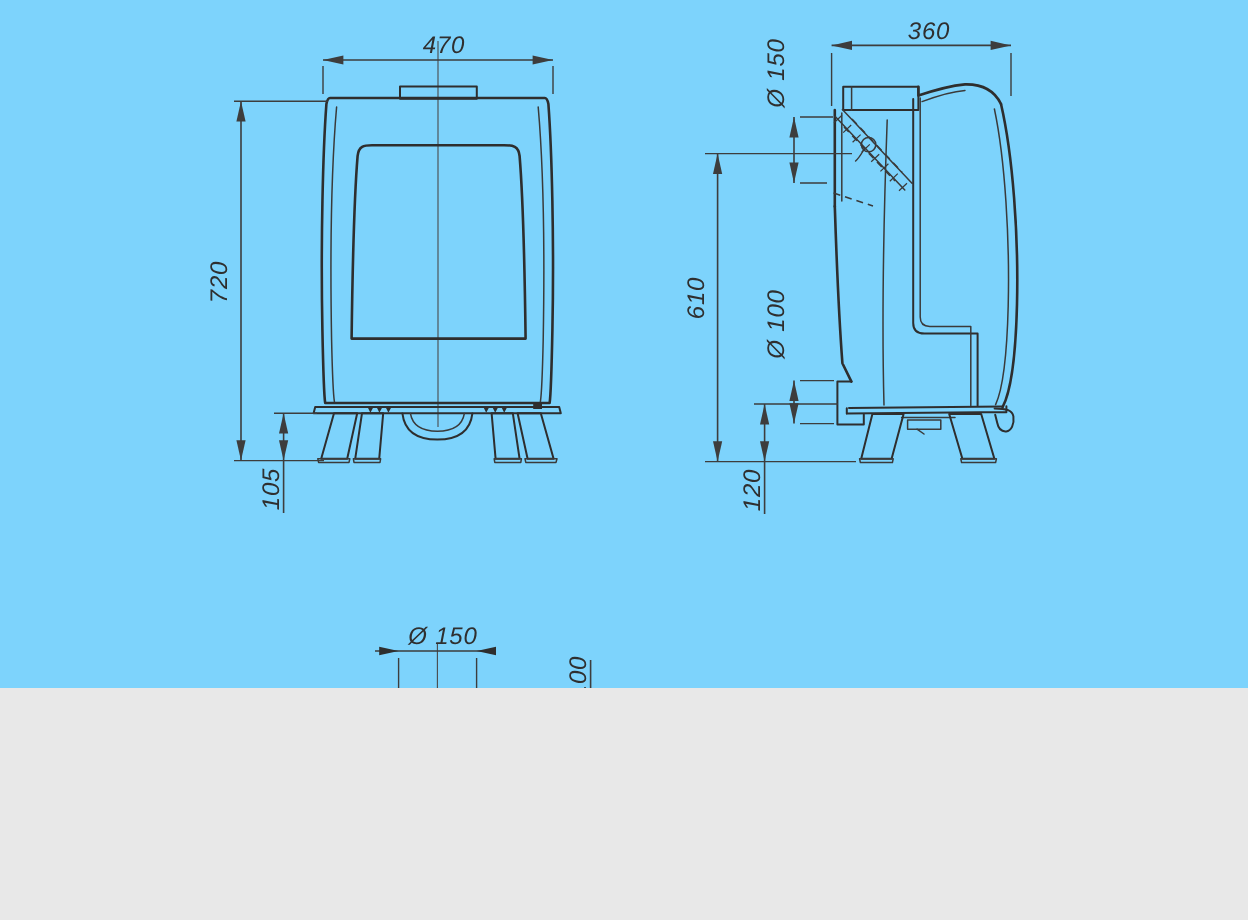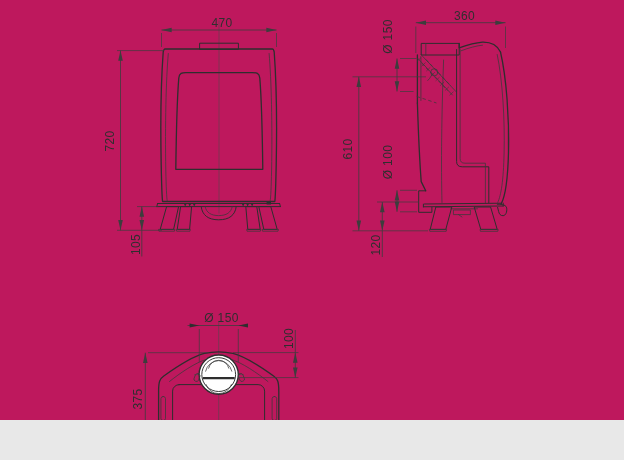--- a/index.html
+++ b/index.html
@@ -1,18 +1,19 @@
 <!DOCTYPE html>
 <html><head>
 <meta charset="utf-8">
 <style>
   html,body{margin:0;padding:0;background:#e8e8e8;}
   .sheet{
-    width:624px;height:420px;background:#be185d;position:relative;overflow:hidden;
+    width:624px;height:344px;background:#7dd3fc;position:relative;overflow:hidden;
     font-family:"Liberation Sans", sans-serif;
+    font-style:italic;
   }
   svg{display:block;}
   .body-ln{fill:none;stroke:#2e2e2e;stroke-width:1.3;stroke-linecap:round;stroke-linejoin:round;}
   .med-ln{fill:none;stroke:#2e2e2e;stroke-width:1.0;stroke-linecap:round;stroke-linejoin:round;}
   .thin-ln{fill:none;stroke:#3a3a3a;stroke-width:0.75;stroke-linecap:round;stroke-linejoin:round;}
   .dash-ln{fill:none;stroke:#3a3a3a;stroke-width:0.75;stroke-dasharray:3.5 2.5;}
   .dim-ln{fill:none;stroke:#3d3d3d;stroke-width:0.8;}
   .ext-ln{fill:none;stroke:#3d3d3d;stroke-width:0.7;}
   .cl-ln{fill:none;stroke:#4a4a4a;stroke-width:0.55;}
   .fill-dk{fill:#2e2e2e;stroke:none;}

